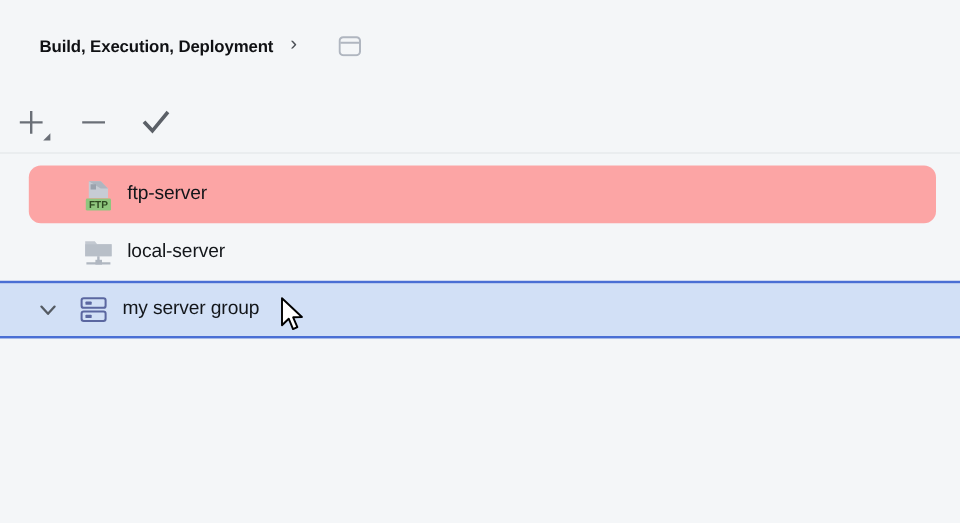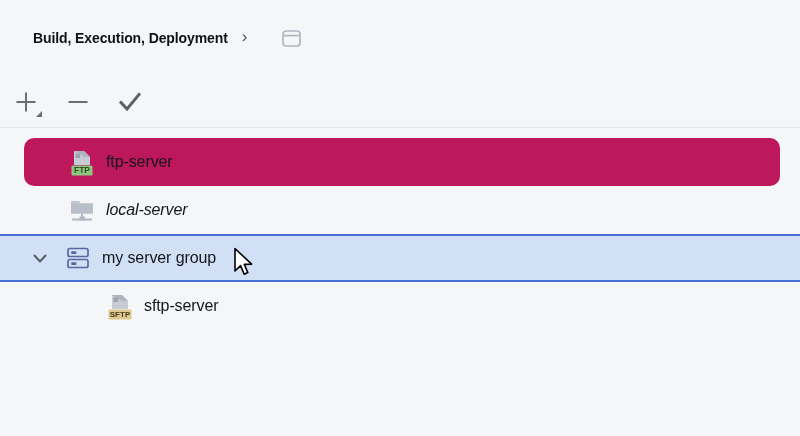--- a/index.html
+++ b/index.html
@@ -100,21 +100,21 @@
   .row-label {
     font-size: 16px;
     color: #13161a;
     letter-spacing: -0.1px;
     white-space: nowrap;
   }
 
   
   .row.hl-rounded {
     margin: 0 20px 0 24px;
-    background: #be185d;
+    background: #fca5a5;
     border-radius: 10px;
   }
   
   .row.hl-selected {
     background: #d2e0f6;
     border-top: 2px solid #4a6fd4;
     border-bottom: 2px solid #4a6fd4;
   }
 
   .chevron {
@@ -128,21 +128,21 @@
     width: 32px;
     height: 32px;
     display: flex;
     align-items: center;
     justify-content: center;
     flex: 0 0 auto;
   }
 
   
   .ind-0 { padding-left: 42px; }      
-  .ind-0b { padding-left: 66px; font-style: italic; }     
+  .ind-0b { padding-left: 66px; }     
   .ind-grp { padding-left: 26px; }    
   .ind-child { padding-left: 104px; } 
   .gap { width: 8px; flex: 0 0 auto; }
 
   
   .cursor {
     position: absolute;
     left: 233px;
     top: 247px;
     width: 22px;
@@ -230,33 +230,20 @@
         <rect x="5" y="5.5" width="20" height="8" rx="1.8" fill="none" stroke="#5b6craf" stroke-width="1.7" style="stroke:#5b67a0"></rect>
         <rect x="8.2" y="8.2" width="5.2" height="2.8" rx="0.7" fill="#5b67a0"></rect>
         <rect x="5" y="16.5" width="20" height="8" rx="1.8" fill="none" stroke="#5b67a0" stroke-width="1.7"></rect>
         <rect x="8.2" y="19.2" width="5.2" height="2.8" rx="0.7" fill="#5b67a0"></rect>
       </svg>
     </span>
     <span class="gap"></span>
     <span class="row-label">my server group</span>
   </div>
 
-  <div class="row ind-child">
-    <span class="row-icon">
-      <svg width="30" height="30" viewBox="0 0 30 30">
-        <path d="M7 4 h10 l6 6 v8 H7 Z" fill="#c7ccd4"></path>
-        <path d="M7 4 h10 l6 6 h-6 Z" fill="#aeb5bf"></path>
-        <path d="M8.5 6.5 h4.5 v4.5 h-4.5 Z" fill="#9aa2ad"></path>
-        <rect x="3.5" y="18.5" width="23" height="10" rx="1.2" fill="#e0c893"></rect>
-        <text x="15" y="26.3" font-family="'Liberation Sans',sans-serif" font-size="8" font-weight="700" fill="#4a3a16" text-anchor="middle">SFTP</text>
-      </svg>
-    </span>
-    <span class="gap"></span>
-    <span class="row-label">sftp-server</span>
-  </div>
 
 </div>
 
 <span class="cursor">
   <svg width="22" height="32" viewBox="0 0 22 32">
     <path d="M2 1.5 L2 24 L7.6 18.6 L11.2 27.2 L14.8 25.6 L11.3 17.4 L18.6 17.2 Z" fill="#ffffff" stroke="#000000" stroke-width="1.6" stroke-linejoin="round"></path>
   </svg>
 </span>
 
 </body></html>

